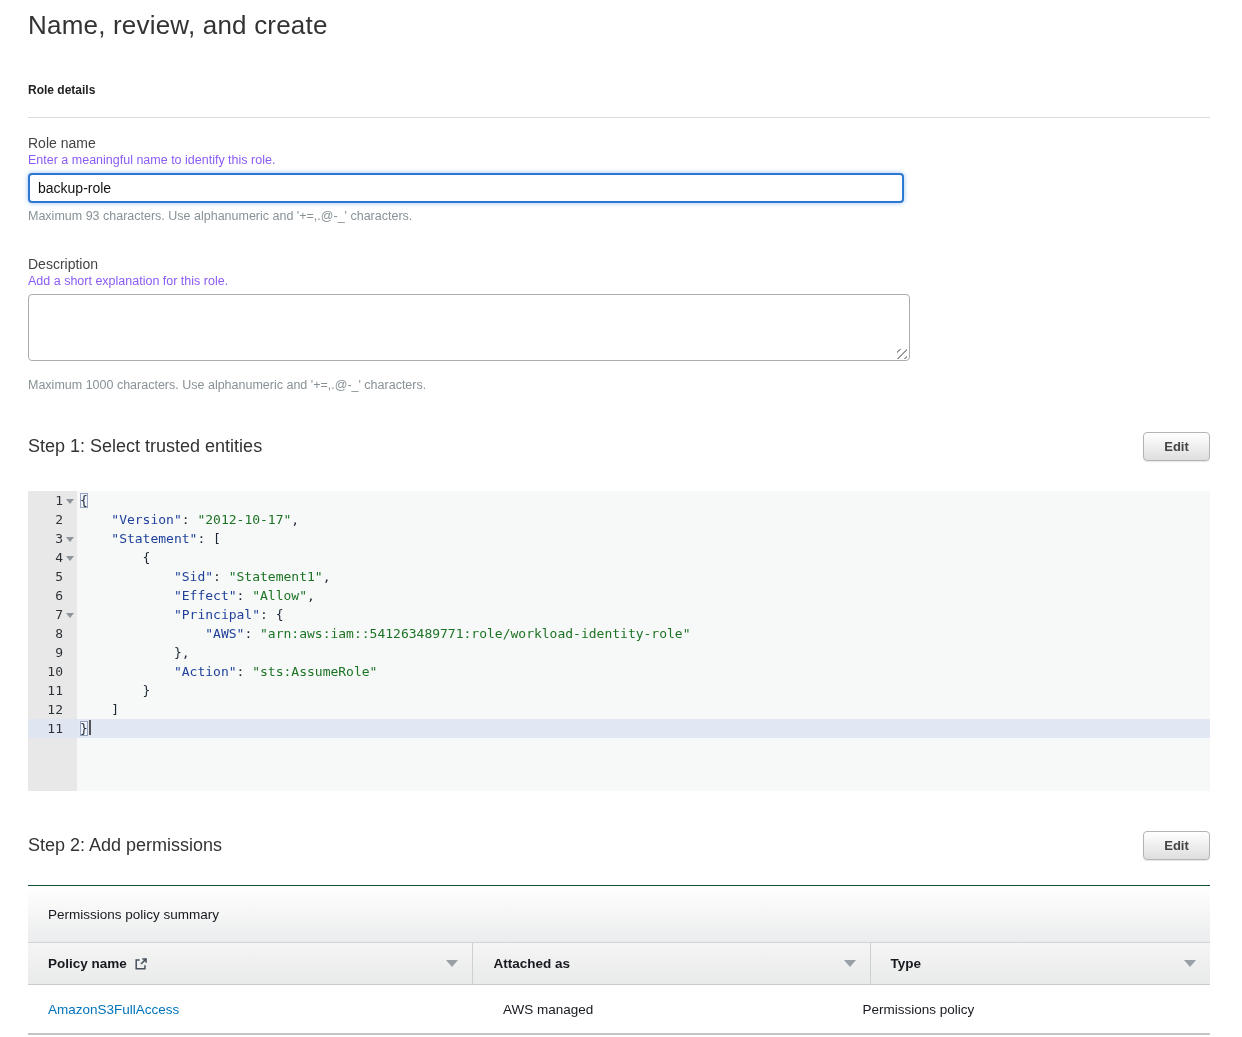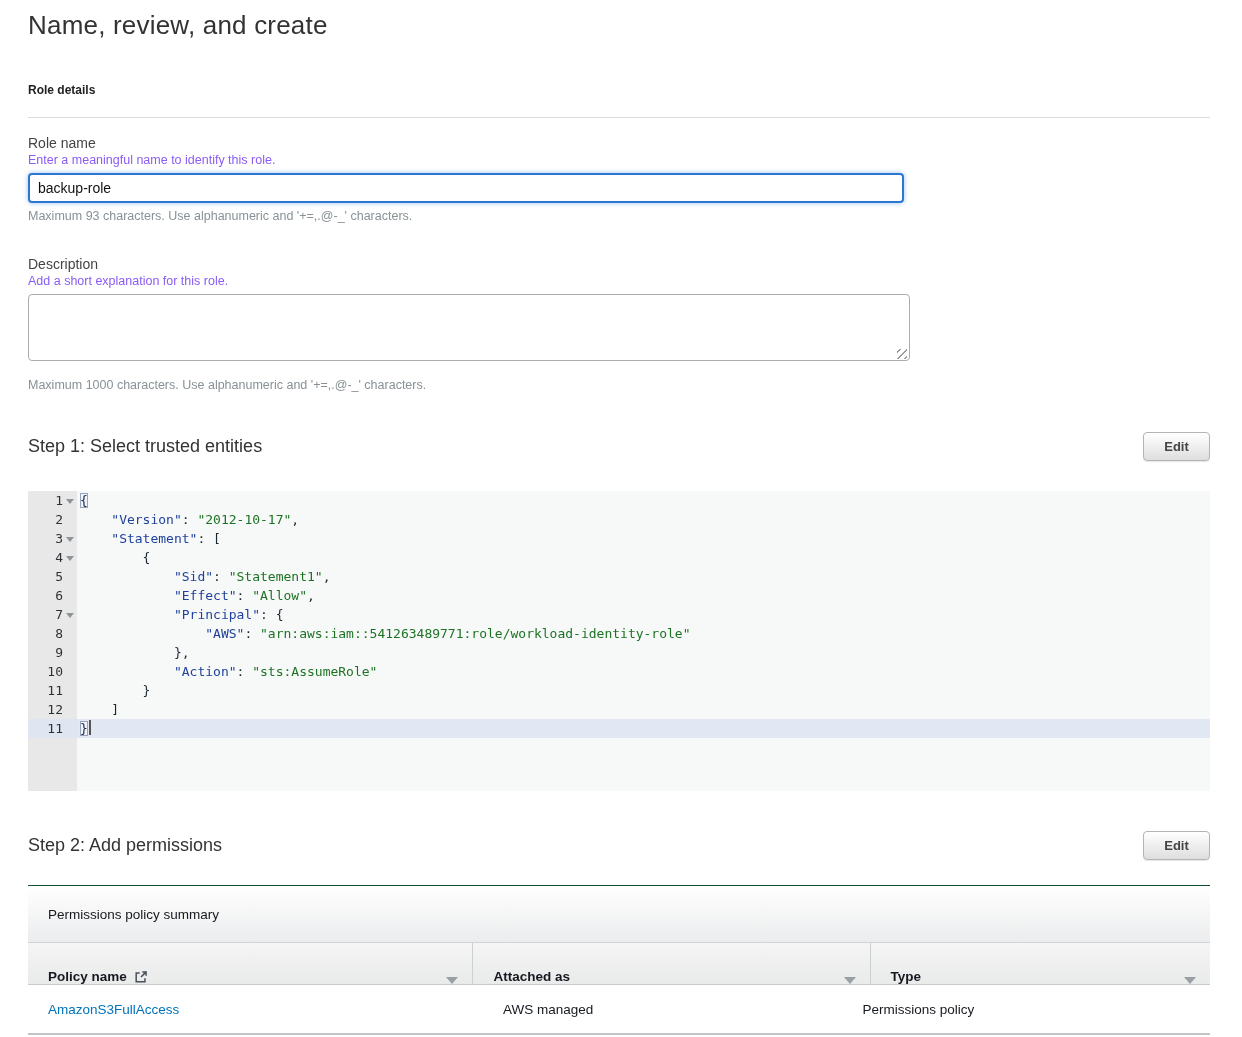--- a/index.html
+++ b/index.html
@@ -81,21 +81,21 @@
   .panel-header {
     height:57px; display:flex; align-items:center; padding-left:20px;
     background:linear-gradient(#ffffff, #ebeced); border-bottom:1px solid #d2d5d7;
     font-size:13.5px; color:#16191f;
   }
   .thead {
     display:flex; height:42px; align-items:stretch;
     background:linear-gradient(#f5f5f5, #e9eaea); border-bottom:1px solid #c8cbcd;
   }
   .th {
-    display:flex; align-items:flex-end; padding:0 14px 0 20px;
+    display:flex; align-items:center; padding:0 14px 0 20px;
     font-size:13.5px; font-weight:700; color:#16191f;
   }
   .th + .th { border-left:1px solid #ccd0d2; }
   .col-1 { width:37.6%; } .col-2 { width:28.8%; } .col-3 { width:33.6%; }
   .filter {
     margin-left:auto; width:0; height:0;
     border-left:6px solid transparent; border-right:6px solid transparent;
     border-top:7px solid #98a0a6; cursor:pointer;
   }
   .ext-icon { margin-left:7px; display:inline-flex; }

